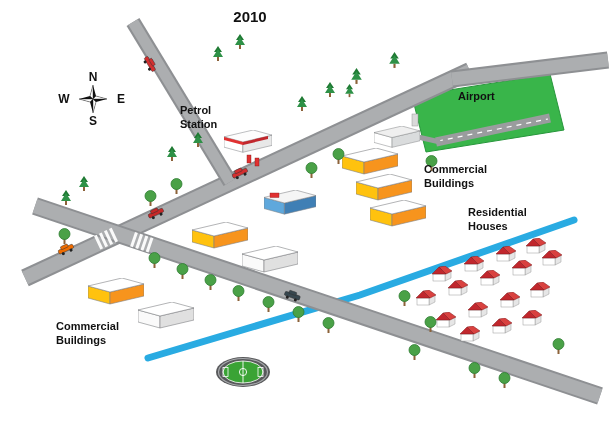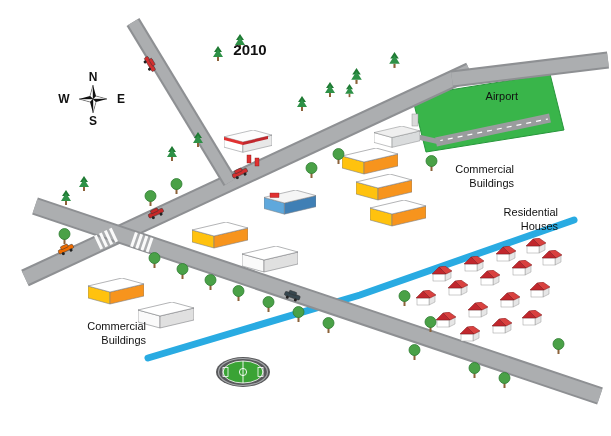--- a/index.html
+++ b/index.html
@@ -1,22 +1,22 @@
 <!DOCTYPE html>
 <html><head>
 <meta charset="utf-8">
 <style>
   html,body{margin:0;padding:0;background:#fff;}
   #stage{position:relative;width:611px;height:436px;background:#ffffff;overflow:hidden;
          font-family:"Liberation Sans",sans-serif;}
   #map-svg{position:absolute;left:0;top:0;}
-  .label{position:absolute;font-weight:normal;font-size:11px;line-height:1.25;color:#111;
-         text-align:right;pointer-events:none;}
+  .label{position:absolute;font-weight:bold;font-size:11px;line-height:1.25;color:#111;
+         text-align:left;pointer-events:none;}
   .title{position:absolute;left:200px;top:8px;width:100px;text-align:center;
-         font-weight:bold;font-size:15px;color:#111;margin-top:33px;}
+         font-weight:bold;font-size:15px;color:#111;}
   .compass-letter{position:absolute;width:16px;text-align:center;
          font-weight:bold;font-size:12px;color:#111;}
 </style>
 </head>
 <body>
 
 <div id="stage">
 
   <svg id="map-svg" width="611" height="436" viewBox="0 0 611 436">
     <defs>
@@ -200,18 +200,19 @@
     </g>
   </svg>
 
   <div class="title">2010</div>
 
   <div class="compass-letter" style="left:85px;top:70px;">N</div>
   <div class="compass-letter" style="left:56px;top:92px;">W</div>
   <div class="compass-letter" style="left:113px;top:92px;">E</div>
   <div class="compass-letter" style="left:85px;top:114px;">S</div>
 
+  <div class="label" style="left:180px;top:104px;width:52px;">Petrol Station</div>
   <div class="label" style="left:458px;top:90px;width:60px;">Airport</div>
   <div class="label" style="left:424px;top:163px;width:90px;">Commercial Buildings</div>
   <div class="label" style="left:468px;top:206px;width:90px;">Residential Houses</div>
   <div class="label" style="left:56px;top:320px;width:90px;">Commercial Buildings</div>
 
 </div>
 
 </body></html>

